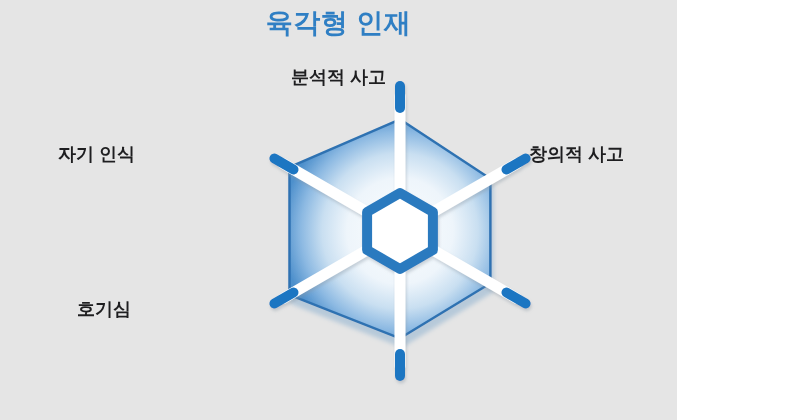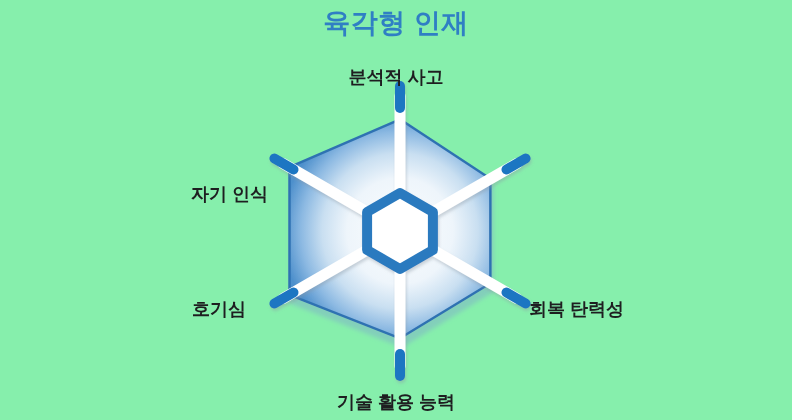--- a/index.html
+++ b/index.html
@@ -6,23 +6,23 @@
     margin: 0;
     padding: 0;
     width: 800px;
     height: 420px;
     background: #ffffff;
     overflow: hidden;
     font-family: "Liberation Sans", "DejaVu Sans", sans-serif;
   }
   .stage {
     position: relative;
-    width: 792px;
+    width: 677px;
     height: 420px;
-    background: #86efac;
+    background: #e5e5e5;
   }
   .stage svg {
     position: absolute;
     left: 0;
     top: 0;
   }
   .title {
     position: absolute;
     top: 5px;
     left: 0;
@@ -37,21 +37,21 @@
     position: absolute;
     font-size: 18px;
     font-weight: 700;
     white-space: nowrap;
     color: var(--c-label, #1E1E20);
   }
   .lbl-top    { top: 54px;  left: 0; right: 0; text-align: center; margin-top: 11px; }
   .lbl-bottom { top: 390px; left: 0; right: 0; text-align: center; }
   .lbl-ur     { top: 142px; left: 529px; }
   .lbl-lr     { top: 297px; left: 529px; }
-  .lbl-ul     { top: 142px; right: 524px; text-align: right; margin-top: 40px; }
+  .lbl-ul     { top: 142px; right: 542px; text-align: right; }
   .lbl-ll     { top: 297px; right: 546px; text-align: center; }
 </style>
 </head>
 <body style="--c-title: #2F7FC4; --c-label: #1E1E20;">
 
 <div class="stage">
   <div class="title">육각형 인재</div>
 
   <svg width="800" height="420" viewBox="0 0 800 420" xmlns="http://www.w3.org/2000/svg">
       <defs>
@@ -81,17 +81,16 @@
         <line x1="506.5" y1="169.5" x2="525.6" y2="158.5" stroke="#1E76C2" stroke-width="10" stroke-linecap="round"></line>
         <line x1="506.5" y1="292.5" x2="525.6" y2="303.5" stroke="#1E76C2" stroke-width="10" stroke-linecap="round"></line>
         <line x1="400.0" y1="354.0" x2="400.0" y2="376.0" stroke="#1E76C2" stroke-width="10" stroke-linecap="round"></line>
         <line x1="293.5" y1="292.5" x2="274.4" y2="303.5" stroke="#1E76C2" stroke-width="10" stroke-linecap="round"></line>
         <line x1="293.5" y1="169.5" x2="274.4" y2="158.5" stroke="#1E76C2" stroke-width="10" stroke-linecap="round"></line>
         <polygon points="400.0,193.0 432.9,212.0 432.9,250.0 400.0,269.0 367.1,250.0 367.1,212.0" fill="#FFFFFF" stroke="#2B7ABF" stroke-width="10" stroke-linejoin="round"></polygon>
       </g>
     </svg>
 
   <div class="lbl lbl-top">분석적 사고</div>
-  <div class="lbl lbl-lr">회복 탄력성</div>
-  <div class="lbl lbl-bottom">기술 활용 능력</div>
+  <div class="lbl lbl-ur">창의적 사고</div>
   <div class="lbl lbl-ll">호기심</div>
   <div class="lbl lbl-ul">자기 인식</div>
 </div>
 
 </body></html>

